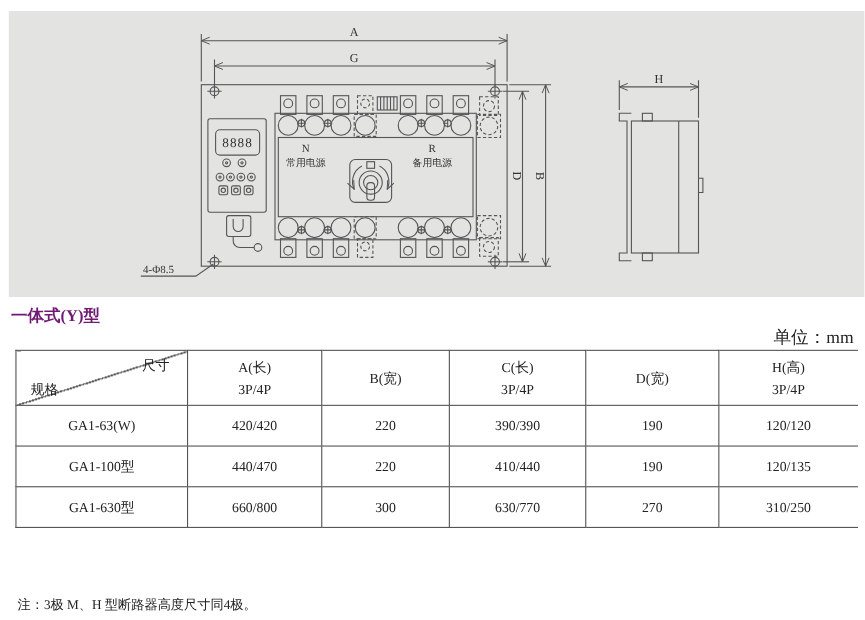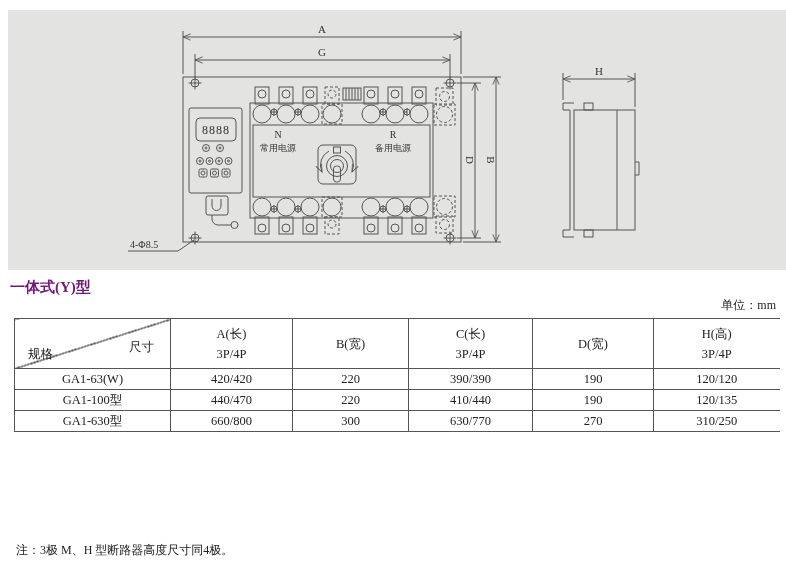--- a/index.html
+++ b/index.html
@@ -1,32 +1,32 @@
 <!DOCTYPE html>
 <html><head>
 <meta charset="utf-8">
 <style>
   html,body{margin:0;padding:0;}
   .page{position:relative;width:786px;height:564px;background:#ffffff;overflow:hidden;
         font-family:"Liberation Serif",serif;color:#222;}
   .panel{position:absolute;left:8px;top:10px;width:778px;height:260px;background:#e3e3e1;}
   .heading{position:absolute;left:10px;top:278px;font-size:15px;font-weight:bold;color:#701a75;}
-  .unit{position:absolute;right:10px;top:297px;font-size:12px;color:#222;}
+  .unit{position:absolute;right:10px;top:297px;font-size:16px;color:#222;}
   table.spec{position:absolute;left:14px;top:318px;border-collapse:collapse;table-layout:fixed;
              font-size:12.5px;color:#222;}
   table.spec th,table.spec td{border:1px solid #555;font-weight:normal;padding:0;text-align:center;}
   table.spec th:last-child,table.spec td:last-child{border-right:none;}
   thead tr{height:50px;}
-  tbody tr{height:21px;margin-top:12px;}
+  tbody tr{height:37px;margin-top:12px;}
   td.model{text-align:left;padding-left:13px;}
   th.corner{position:relative;
     background:linear-gradient(to bottom right,
       transparent calc(50% - 0.7px), #555 calc(50% - 0.7px),
       #555 calc(50% + 0.7px), transparent calc(50% + 0.7px));}
-  th.corner .tr{position:absolute;top:20px;right:16px;}
+  th.corner .tr{position:absolute;top:5px;right:16px;}
   th.corner .bl{position:absolute;bottom:5px;left:13px;}
   th .l1,th .l2{line-height:1.6;}
   .note{position:absolute;left:16px;top:542px;font-size:12px;color:#222;}
   svg text{fill:#333;stroke:none;font-family:"Liberation Serif",serif;}
 </style>
 </head>
 <body>
 
 <div class="page">
 

